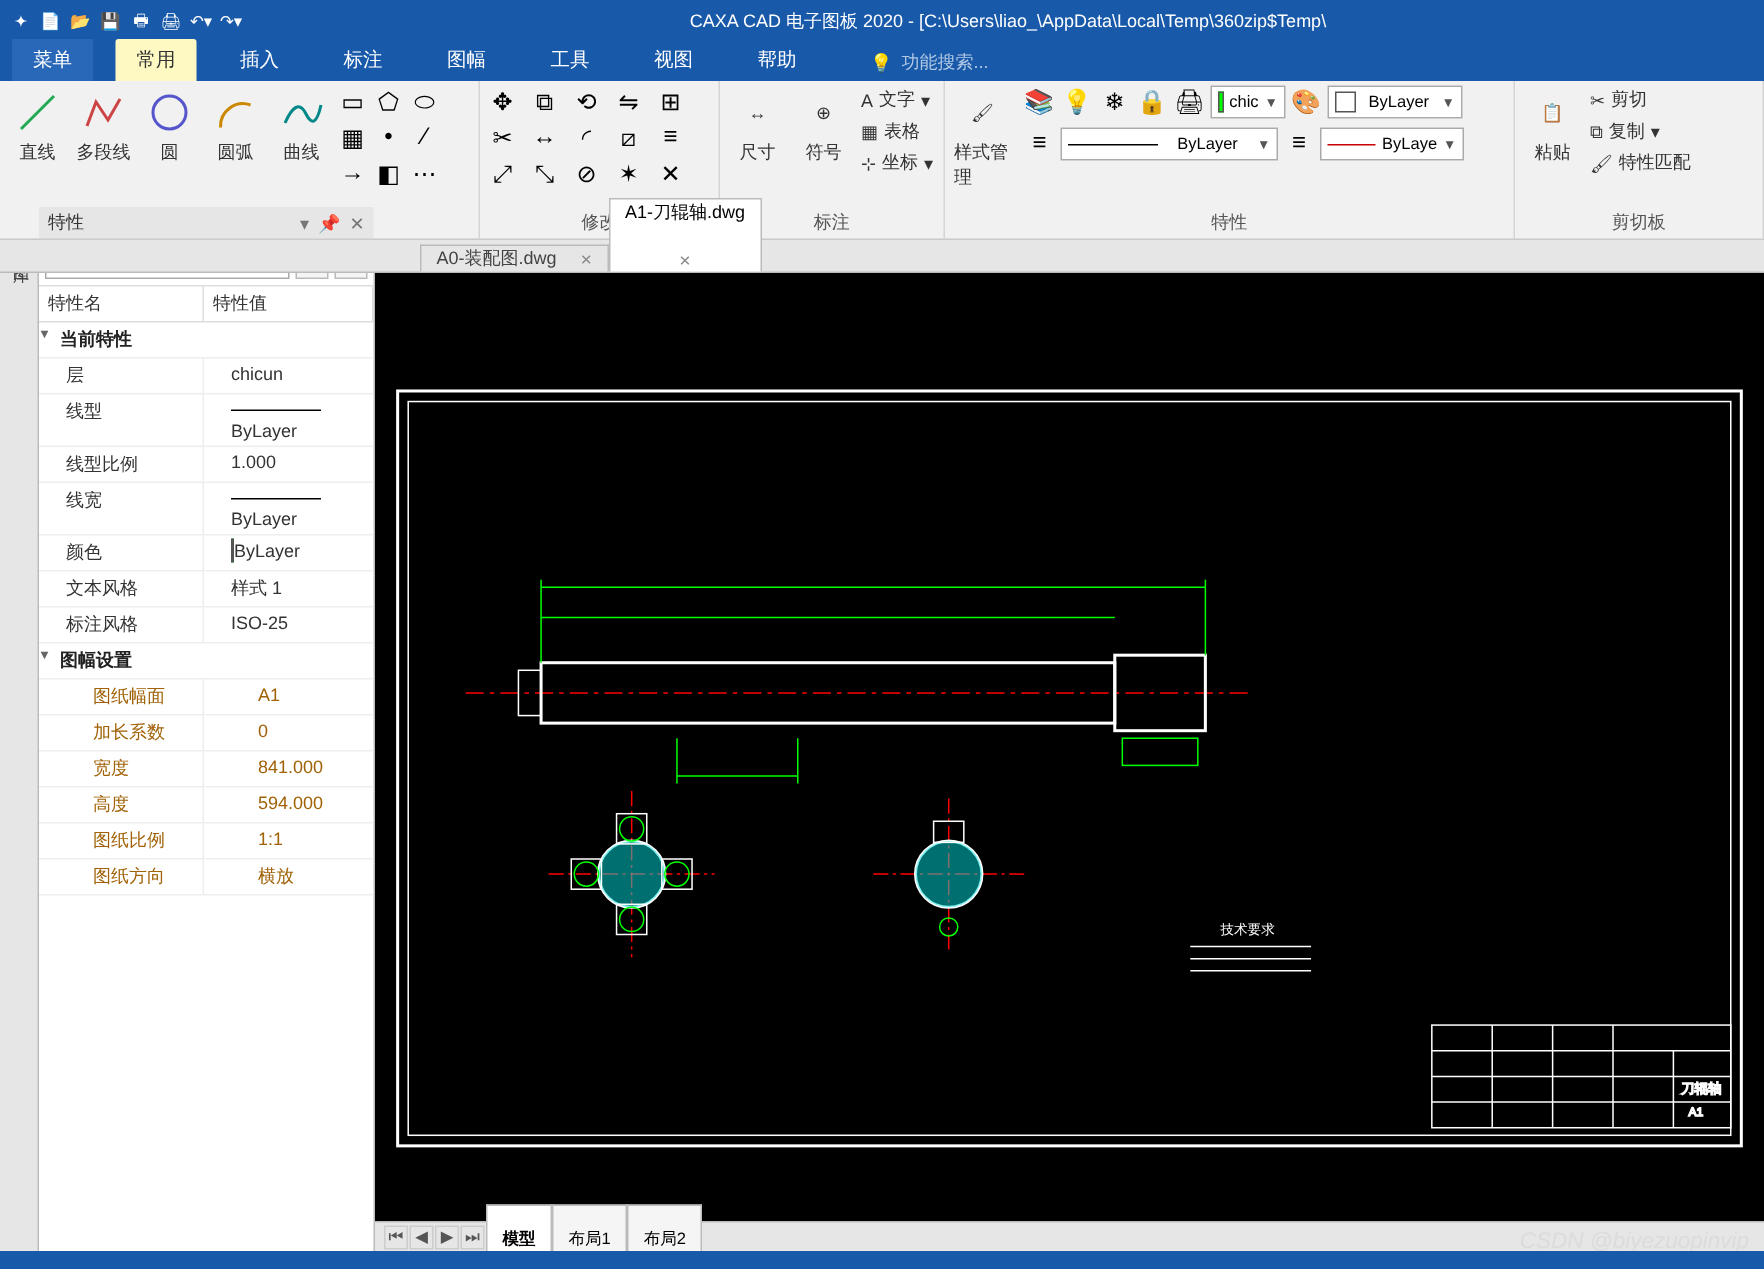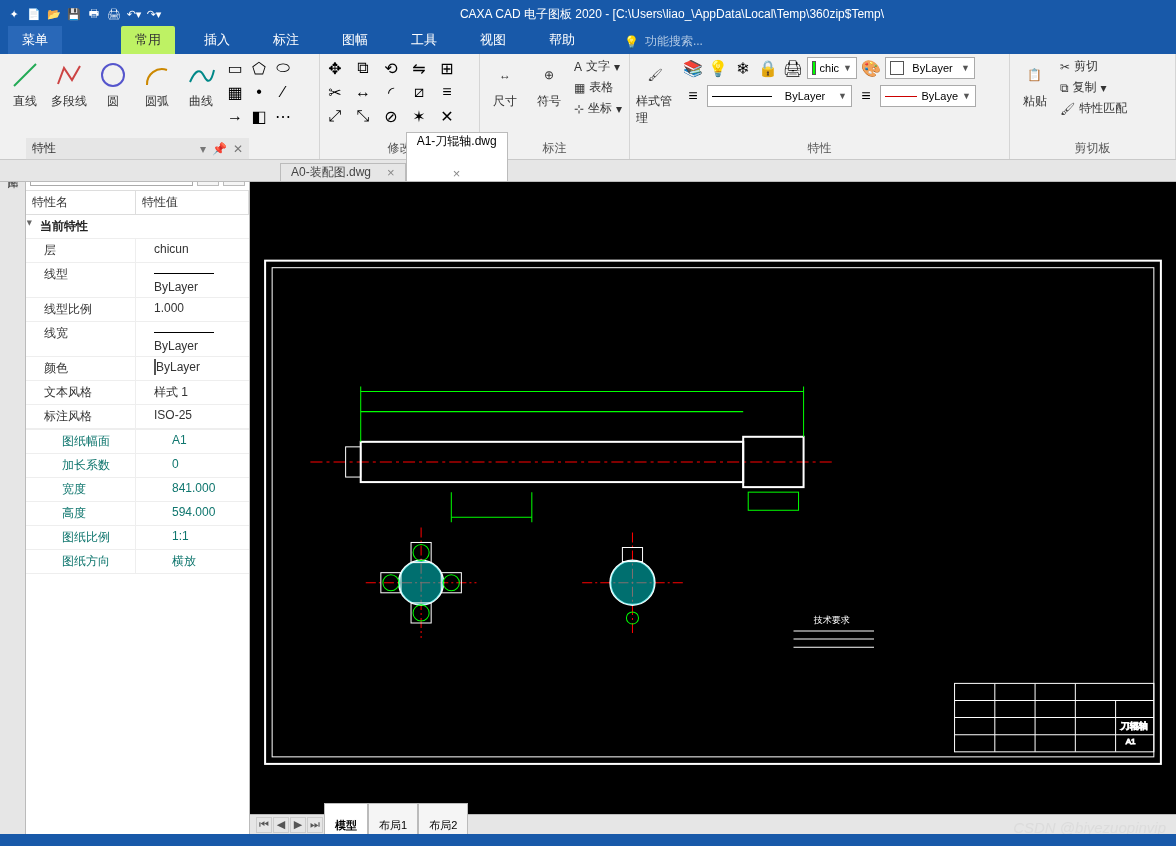--- a/index.html
+++ b/index.html
@@ -6,21 +6,21 @@
 body { width: 1176px; height: 846px; overflow: hidden; background: #999; }
 
 .titlebar { height: 28px; background: #1859a9; display: flex; align-items: center; color: white; font-size: 11px; }
 .titlebar .qat { display: flex; gap: 4px; padding: 0 6px; }
 .titlebar .qat-btn { width: 16px; height: 16px; display: flex; align-items: center; justify-content: center; cursor: pointer; }
 .titlebar .title-text { flex: 1; text-align: center; font-size: 12px; }
 
 .menubar { height: 26px; background: #1859a9; display: flex; align-items: flex-end; padding-left: 8px; gap: 15px; }
 .menu-item { padding: 5px 14px; color: white; font-size: 13px; cursor: pointer; }
 .menu-item.file { background: #2968b8; }
-.menu-item.active { background: #bef264; color: #333; border-radius: 2px 2px 0 0; margin-left: 44px; }
+.menu-item.active { background: #fef9c3; color: #333; border-radius: 2px 2px 0 0; }
 .search-hint { color: #b0c8e4; font-size: 12px; margin-left: 20px; display: flex; align-items: center; gap: 6px; padding-bottom: 4px; }
 
 .ribbon { height: 106px; background: #f1f1f1; border-bottom: 1px solid #c9c9c9; display: flex; }
 .ribbon-group { border-right: 1px solid #d5d5d5; display: flex; flex-direction: column; padding: 3px 4px 0; }
 .ribbon-body { flex: 1; display: flex; align-items: flex-start; gap: 2px; }
 .ribbon-label { text-align: center; font-size: 12px; color: #555; padding: 2px 0; }
 .big-btn { display: flex; flex-direction: column; align-items: center; width: 42px; padding: 2px; cursor: pointer; font-size: 12px; color: #333; gap: 2px; }
 .big-btn .icon { width: 32px; height: 32px; display: flex; align-items: center; justify-content: center; }
 .small-grid { display: grid; grid-template-columns: repeat(3, 22px); grid-auto-rows: 22px; gap: 2px; }
 .small-btn { width: 22px; height: 22px; display: flex; align-items: center; justify-content: center; cursor: pointer; border: 1px solid transparent; }
@@ -47,21 +47,21 @@
 .panel-selector .combo { flex: 1; }
 .icon-btn { width: 22px; height: 22px; border: 1px solid #bbb; display: flex; align-items: center; justify-content: center; cursor: pointer; font-size: 13px; background: #f5f5f5; }
 .prop-head { display: grid; grid-template-columns: 110px 1fr; border-bottom: 1px solid #ddd; font-size: 12px; }
 .prop-head > div { padding: 3px 6px; border-right: 1px solid #ddd; color: #333; }
 .prop-section { font-size: 12px; border-bottom: 1px solid #eee; }
 .prop-section-title { padding: 3px 6px 3px 14px; font-weight: bold; color: #222; position: relative; }
 .prop-section-title::before { content: "▸"; position: absolute; left: 2px; transform: rotate(90deg); font-size: 9px; color: #666; }
 .prop-kv { display: grid; grid-template-columns: 110px 1fr; border-top: 1px solid #eee; }
 .prop-kv > div { padding: 3px 6px 3px 18px; color: #333; }
 .prop-kv > div:first-child { border-right: 1px solid #eee; }
-.prop-kv.dim > div { color: #0f766e; padding-left: 36px; }
+.prop-kv.dim > div { color: #a16207; padding-left: 36px; }
 .line-sample { display: inline-block; width: 60px; border-top: 1px solid #000; vertical-align: middle; }
 
 .canvas-area { flex: 1; position: relative; background: #000; }
 .canvas-area svg { position: absolute; inset: 0; }
 .layout-tabs { position: absolute; bottom: 0; left: 0; right: 0; height: 20px; background: #e6e6e6; border-top: 1px solid #bbb; display: flex; align-items: center; font-size: 11px; padding-left: 6px; gap: 0; }
 .nav-btn { width: 16px; height: 16px; display: flex; align-items: center; justify-content: center; cursor: pointer; color: #555; border: 1px solid #ccc; margin-right: 1px; }
 .layout-tab { padding: 14px 10px; border: 1px solid #bbb; border-bottom: none; background: #f5f5f5; cursor: pointer; }
 .layout-tab.active { background: #fff; font-weight: bold; }
 
 .watermark { position: absolute; bottom: 10px; right: 10px; color: rgba(210,210,210,0.5); font-size: 15px; font-style: italic; pointer-events: none; }
@@ -322,20 +322,21 @@
           <div class="prop-kv">
             <div>文本风格</div>
             <div>样式 1</div>
           </div>
           <div class="prop-kv">
             <div>标注风格</div>
             <div>ISO-25</div>
           </div>
         </div>
         <div class="prop-section">
+          <div class="prop-section-title">图幅设置</div>
           <div class="prop-kv dim">
             <div>图纸幅面</div>
             <div>A1</div>
           </div>
           <div class="prop-kv dim">
             <div>加长系数</div>
             <div>0</div>
           </div>
           <div class="prop-kv dim">
             <div>宽度</div>

